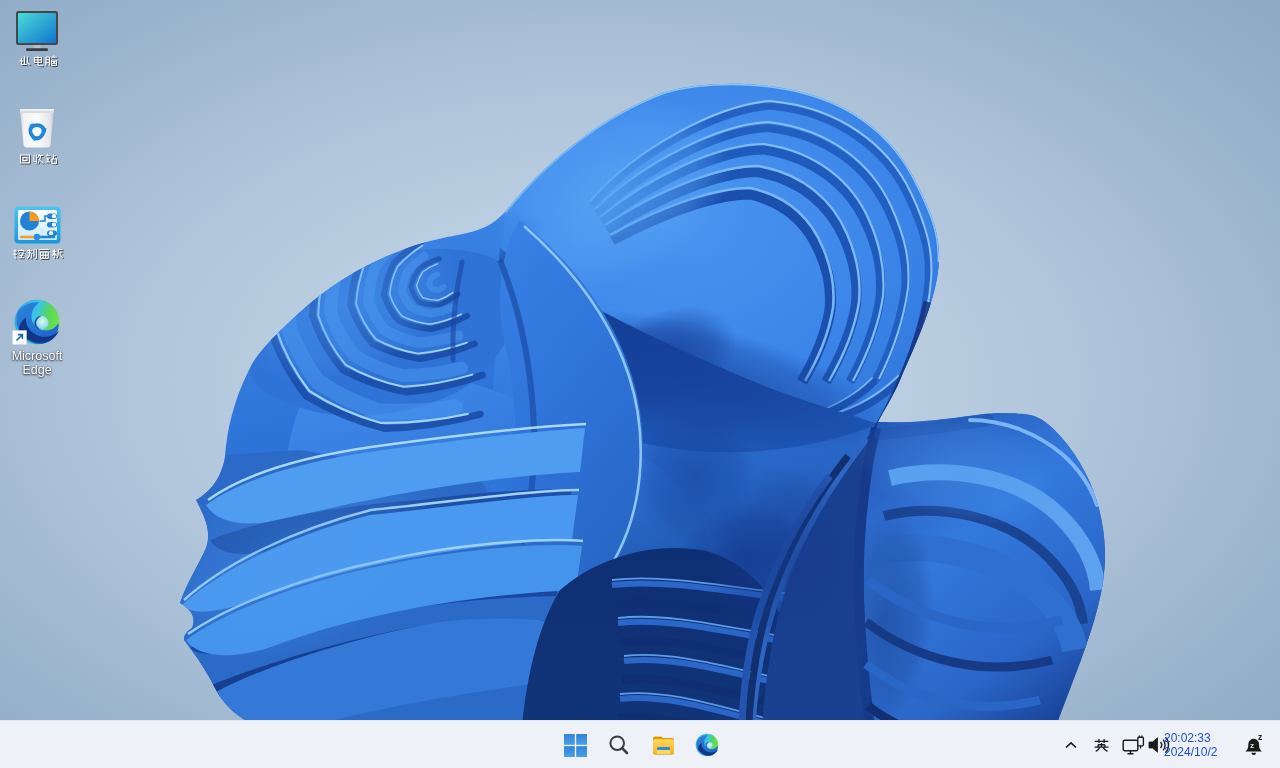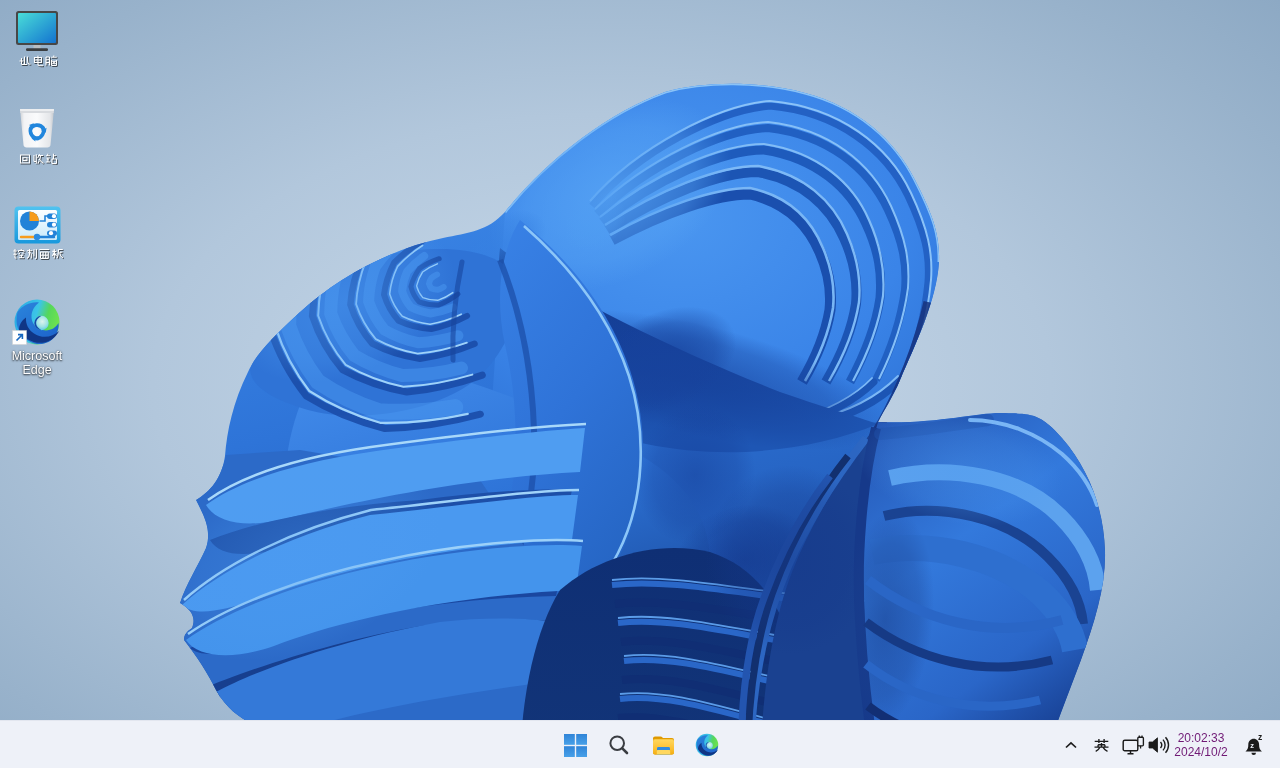--- a/index.html
+++ b/index.html
@@ -8,21 +8,21 @@
   #wall { position:absolute; left:0; top:0; }
   .icon { position:absolute; width:76px; text-align:center; }
   .icon .glyph { display:flex; justify-content:center; }
   .ilabel { margin-top:3px; color:#fff; font-size:12px; line-height:14px;
     text-shadow:0 1px 2px rgba(0,0,0,0.75), 0 0 2px rgba(0,0,0,0.5); }
   #taskbar { position:absolute; left:0; top:720px; width:1280px; height:48px;
     background:#eef1f8; border-top:1px solid #e2e6ef; }
   .tb-center { position:absolute; top:0; height:48px; display:flex; align-items:center; }
   .tbicon { width:44px; height:48px; display:flex; align-items:center; justify-content:center; }
   #tray { position:absolute; left:0; top:0; width:1280px; height:48px; color:#1d1d1d; }
-  #clock { position:absolute; left:1164px; top:10px; width:74px; text-align:center; font-size:12px; line-height:14px; color:#701a75; }
+  #clock { position:absolute; left:1164px; top:10px; width:74px; text-align:left; font-size:12px; line-height:14px; color:#1d4ed8; }
 </style>
 </head>
 <body>
 <div id="desk">
   <svg id="wall" width="1280" height="768" viewBox="0 0 1280 768">
     <defs>
       <radialGradient id="bg" cx="0.47" cy="0.5" r="0.78">
         <stop offset="0" stop-color="#c9daea"></stop>
         <stop offset="0.45" stop-color="#b2c7dc"></stop>
         <stop offset="0.78" stop-color="#98b2cb"></stop>

